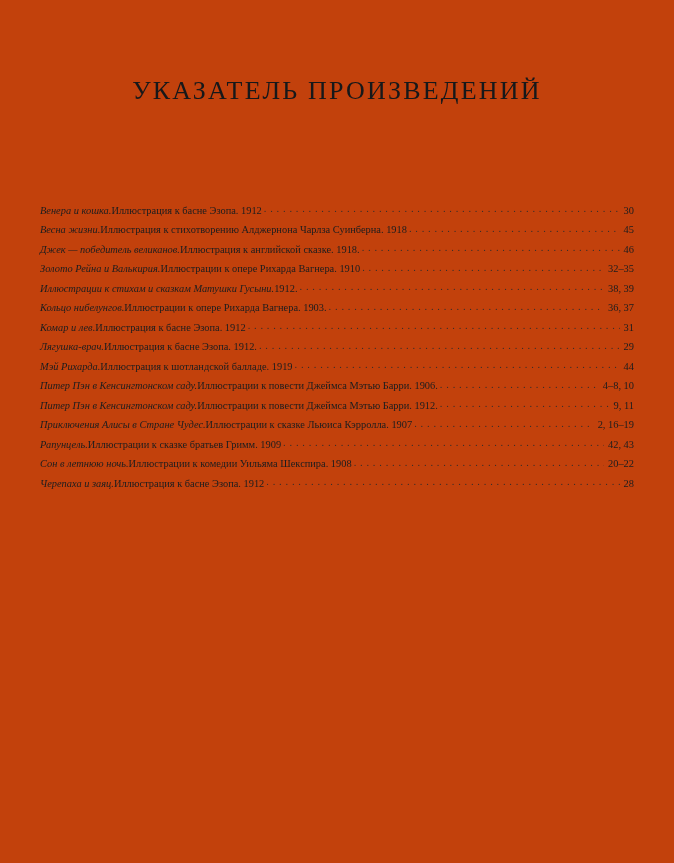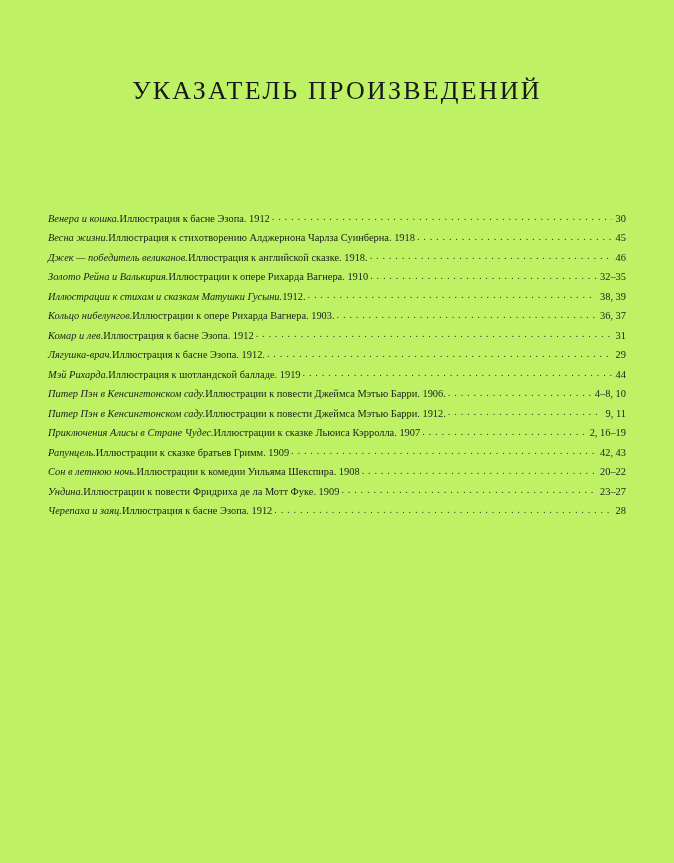--- a/index.html
+++ b/index.html
@@ -11,34 +11,34 @@
     width: 674px;
     height: 863px;
     font-family: "Liberation Serif", serif;
     color: #1a1a1a;
     overflow: hidden;
   }
   .page {
     position: relative;
     width: 674px;
     height: 863px;
-    background: #bef264;
+    background: #c2410c;
   }
   .page-title {
     text-align: center;
     font-family: "Liberation Serif", serif;
     font-size: 26px;
     letter-spacing: 2.2px;
     font-weight: 400;
     color: #16181a;
     margin: 0;
     padding-top: 76px;
   }
   .index-list {
-    margin: 8px;
+    margin: 0;
     padding: 0;
     list-style: none;
     position: absolute;
     left: 40px;
     right: 40px;
     top: 200px;
   }
   .index-entry {
     display: flex;
     align-items: baseline;
@@ -164,25 +164,19 @@
         <span class="leader"></span>
         <span class="entry-pages">42, 43</span>
       </li>
       <li class="index-entry">
         <span class="entry-title">Сон в летнюю ночь.</span>
         <span class="entry-rest"> Иллюстрации к комедии Уильяма Шекспира. 1908</span>
         <span class="leader"></span>
         <span class="entry-pages">20–22</span>
       </li>
       <li class="index-entry">
-        <span class="entry-title">Ундина.</span>
-        <span class="entry-rest"> Иллюстрации к повести Фридриха де ла Мотт Фуке. 1909</span>
-        <span class="leader"></span>
-        <span class="entry-pages">23–27</span>
-      </li>
-      <li class="index-entry">
         <span class="entry-title">Черепаха и заяц.</span>
         <span class="entry-rest"> Иллюстрация к басне Эзопа. 1912</span>
         <span class="leader"></span>
         <span class="entry-pages">28</span>
       </li>
     </ul>
 </div>
 
 </body></html>

